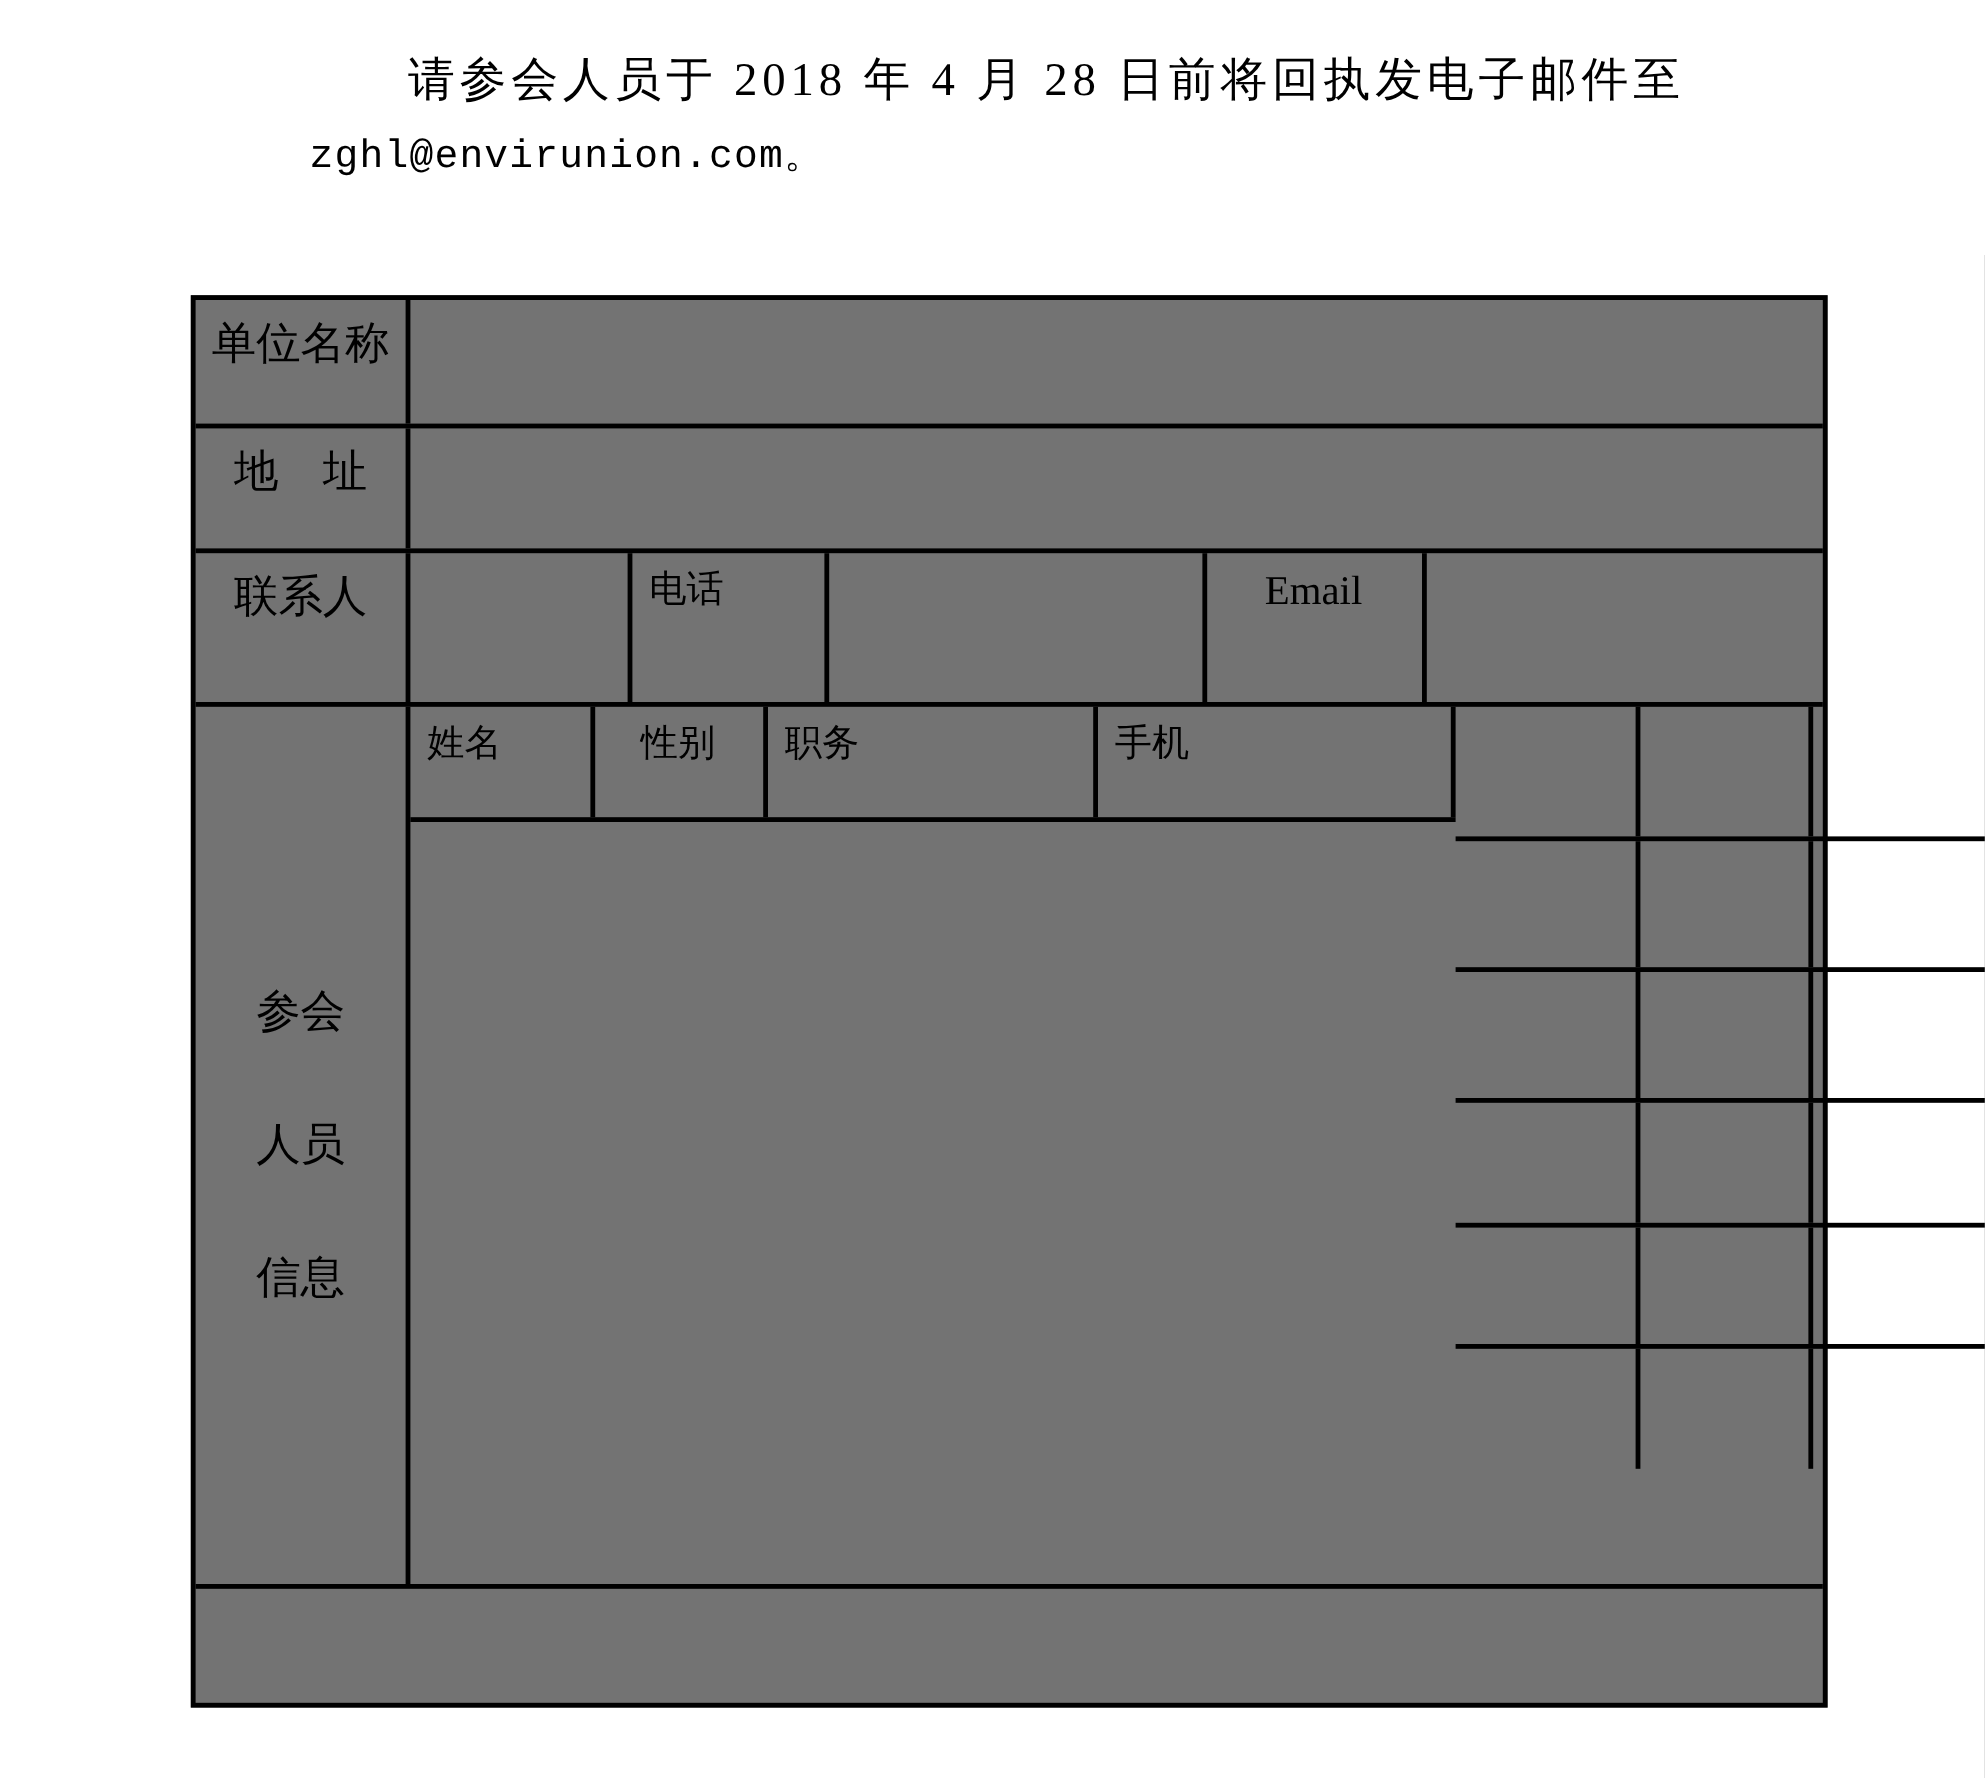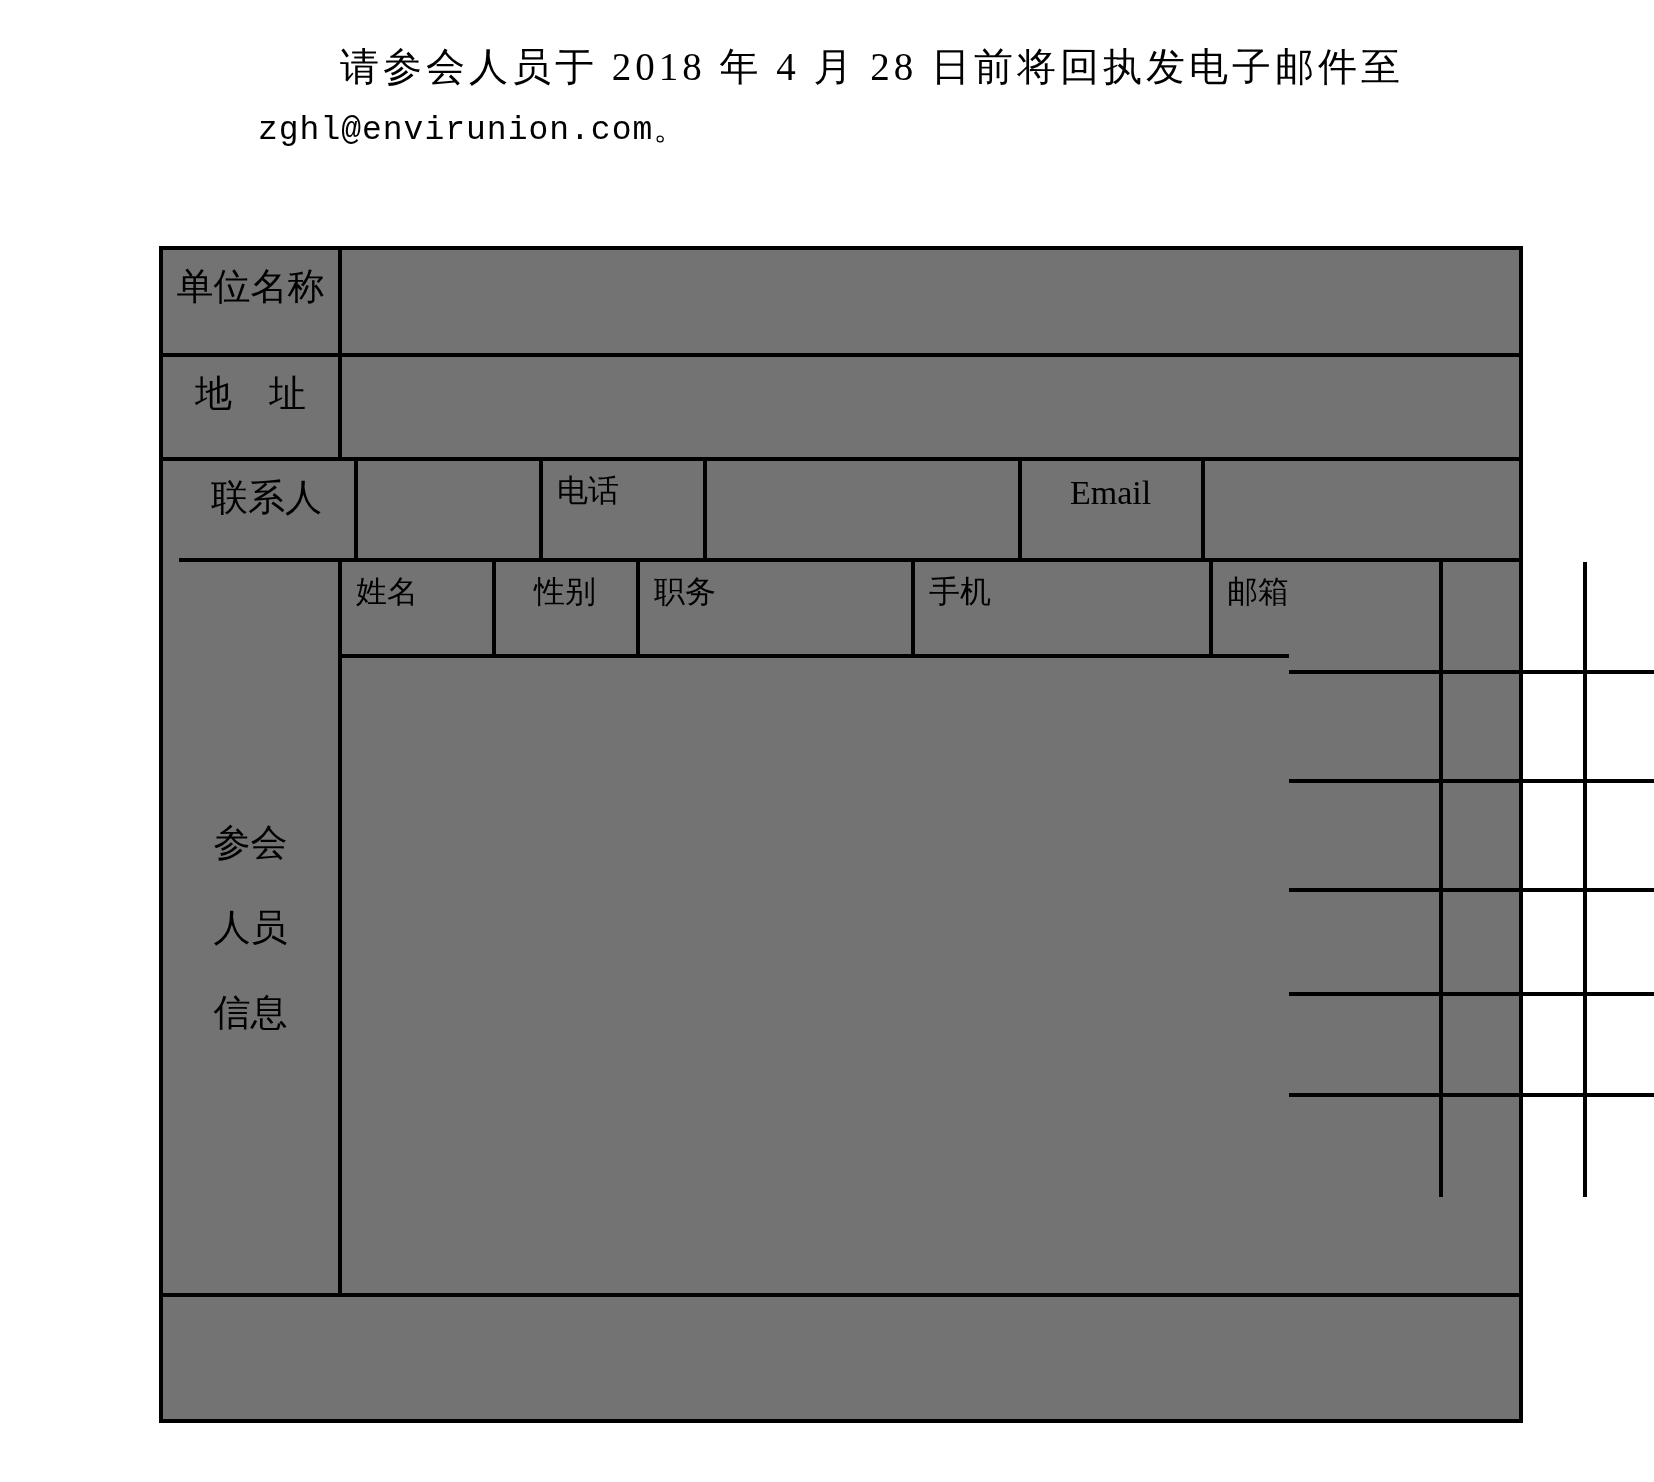--- a/index.html
+++ b/index.html
@@ -29,21 +29,21 @@
     box-sizing:border-box;
     display:flex;flex-direction:column;
     background:#737373;
   }
   .trow{display:flex;box-sizing:border-box;border-bottom:4px solid #000;flex-shrink:0;}
   .trow.last{border-bottom:none;flex:1;}
   .cell{box-sizing:border-box;border-right:4px solid #000;flex-shrink:0;}
   .cell.no-br{border-right:none;flex:1;}
   .row-company{height:107px;}
   .row-address{height:104px;}
-  .row-contact{height:101px;margin-left:16px;}
+  .row-contact{height:128px;}
   .row-participants{height:735px;}
   .w-label{width:179px;}
   .head-label{
     display:flex;justify-content:center;align-items:flex-start;
     padding-top:16px;font-size:37px;line-height:1.15;
   }
   .field-label{
     padding:12px 0 0 14px;font-size:31px;line-height:1.15;
   }
   .c-contact-1{width:185px;}
@@ -55,21 +55,21 @@
   .p-row{display:flex;box-sizing:border-box;border-bottom:4px solid #000;flex-shrink:0;}
   .p-row:last-child{border-bottom:none;}
   .c-name{width:154px;}
   .c-gender{width:120px;margin-left:24px;}
   .c-pos{width:275px;}
   .c-mobile{width:298px;}
   .c-mail{flex:1;border-right:none;}
   .section-label{
     display:flex;flex-direction:column;
     align-items:center;justify-content:center;
-    gap:48px;font-size:37px;line-height:1;
+    gap:74px;font-size:37px;line-height:1;
   }
 </style>
 </head>
 <body>
 
 <div class="intro-line1">请参会人员于 2018 年 4 月 28 日前将回执发电子邮件至</div>
 <div class="intro-line2">zghl@envirunion.com。</div>
 
 <div class="reg-table">
 
@@ -97,21 +97,20 @@
       <span>参会</span>
       <span>人员</span>
       <span>信息</span>
     </div>
     <div class="p-right">
       <div class="p-header">
         <div class="cell c-name field-label">姓名</div>
         <div class="cell c-gender field-label">性别</div>
         <div class="cell c-pos field-label">职务</div>
         <div class="cell c-mobile field-label">手机</div>
-        <div class="cell c-mail field-label">邮箱</div>
       </div>
       <div>
           <div class="p-row" style="height: 112px;">
             <div class="cell c-name"></div>
             <div class="cell c-gender"></div>
             <div class="cell c-pos"></div>
             <div class="cell c-mobile"></div>
             <div class="cell c-mail"></div>
           </div>
           <div class="p-row" style="height: 109px;">

